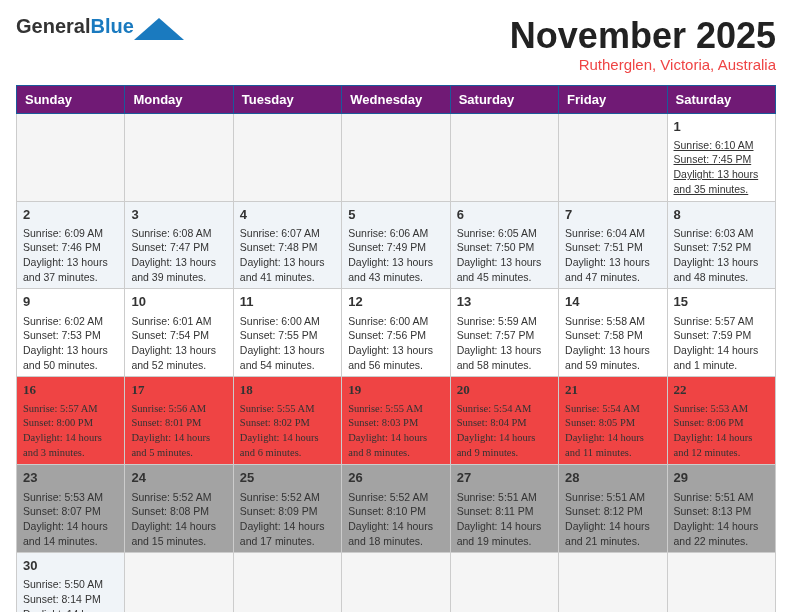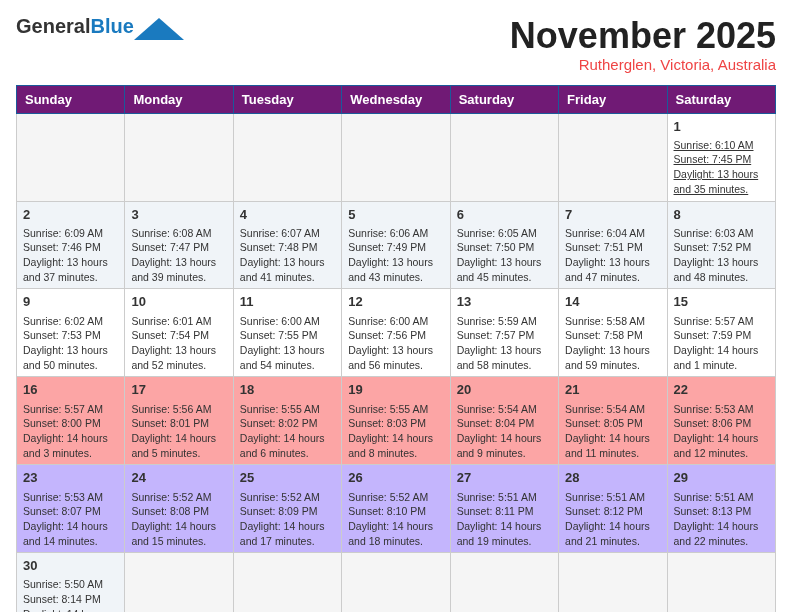--- a/index.html
+++ b/index.html
@@ -205,21 +205,21 @@
 Sunset: 7:58 PM
 Daylight: 13 hours and 59 minutes.</div>
         </td>
         <td>
           <div class="day-number">15</div>
           <div class="day-info" style="white-space: pre-line;">Sunrise: 5:57 AM
 Sunset: 7:59 PM
 Daylight: 14 hours and 1 minute.</div>
         </td>
       </tr>
-      <tr style="background: #fca5a5;">
+      <tr style="background: #ef4444; font-family: Liberation Serif, serif;">
         <td>
           <div class="day-number">16</div>
           <div class="day-info" style="white-space: pre-line;">Sunrise: 5:57 AM
 Sunset: 8:00 PM
 Daylight: 14 hours and 3 minutes.</div>
         </td>
         <td>
           <div class="day-number">17</div>
           <div class="day-info" style="white-space: pre-line;">Sunrise: 5:56 AM
 Sunset: 8:01 PM
@@ -249,21 +249,21 @@
 Sunset: 8:05 PM
 Daylight: 14 hours and 11 minutes.</div>
         </td>
         <td>
           <div class="day-number">22</div>
           <div class="day-info" style="white-space: pre-line;">Sunrise: 5:53 AM
 Sunset: 8:06 PM
 Daylight: 14 hours and 12 minutes.</div>
         </td>
       </tr>
-      <tr style="background: #c4b5fd;">
+      <tr style="background: #a3a3a3;">
         <td>
           <div class="day-number">23</div>
           <div class="day-info" style="white-space: pre-line;">Sunrise: 5:53 AM
 Sunset: 8:07 PM
 Daylight: 14 hours and 14 minutes.</div>
         </td>
         <td>
           <div class="day-number">24</div>
           <div class="day-info" style="white-space: pre-line;">Sunrise: 5:52 AM
 Sunset: 8:08 PM

